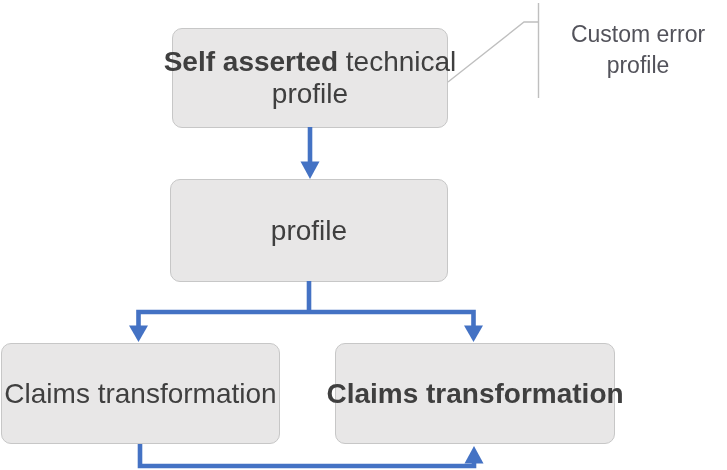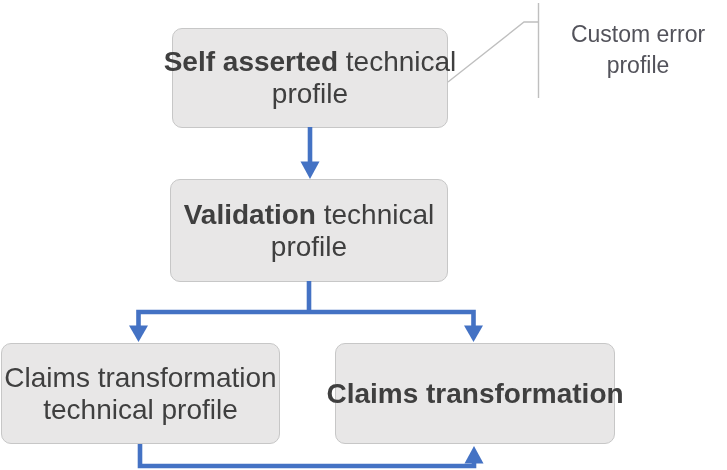--- a/index.html
+++ b/index.html
@@ -57,27 +57,25 @@
 <body>
 
 <div class="canvas">
 
   <div class="box" style="left:172px; top:28px; width:276px; height:100px;">
     <div class="line"><span class="b">Self asserted</span><span> technical</span></div>
     <div class="line">profile</div>
   </div>
 
   <div class="box" style="left:170px; top:179px; width:278px; height:103px;">
-    <div class="line"><span class="b">Validation</span><span> technical</span></div>
     <div class="line">profile</div>
   </div>
 
   <div class="box" style="left:1px; top:343px; width:279px; height:101px;">
     <div class="line"><span class="b"></span><span>Claims transformation</span></div>
-    <div class="line">technical profile</div>
   </div>
 
   <div class="box" style="left:335px; top:343px; width:280px; height:101px;">
     <div class="line"><span class="b">Claims transformation</span><span></span></div>
     <div class="line"></div>
   </div>
 
   <div class="callout-text">
     <div>Custom error</div>
     <div>profile</div>

